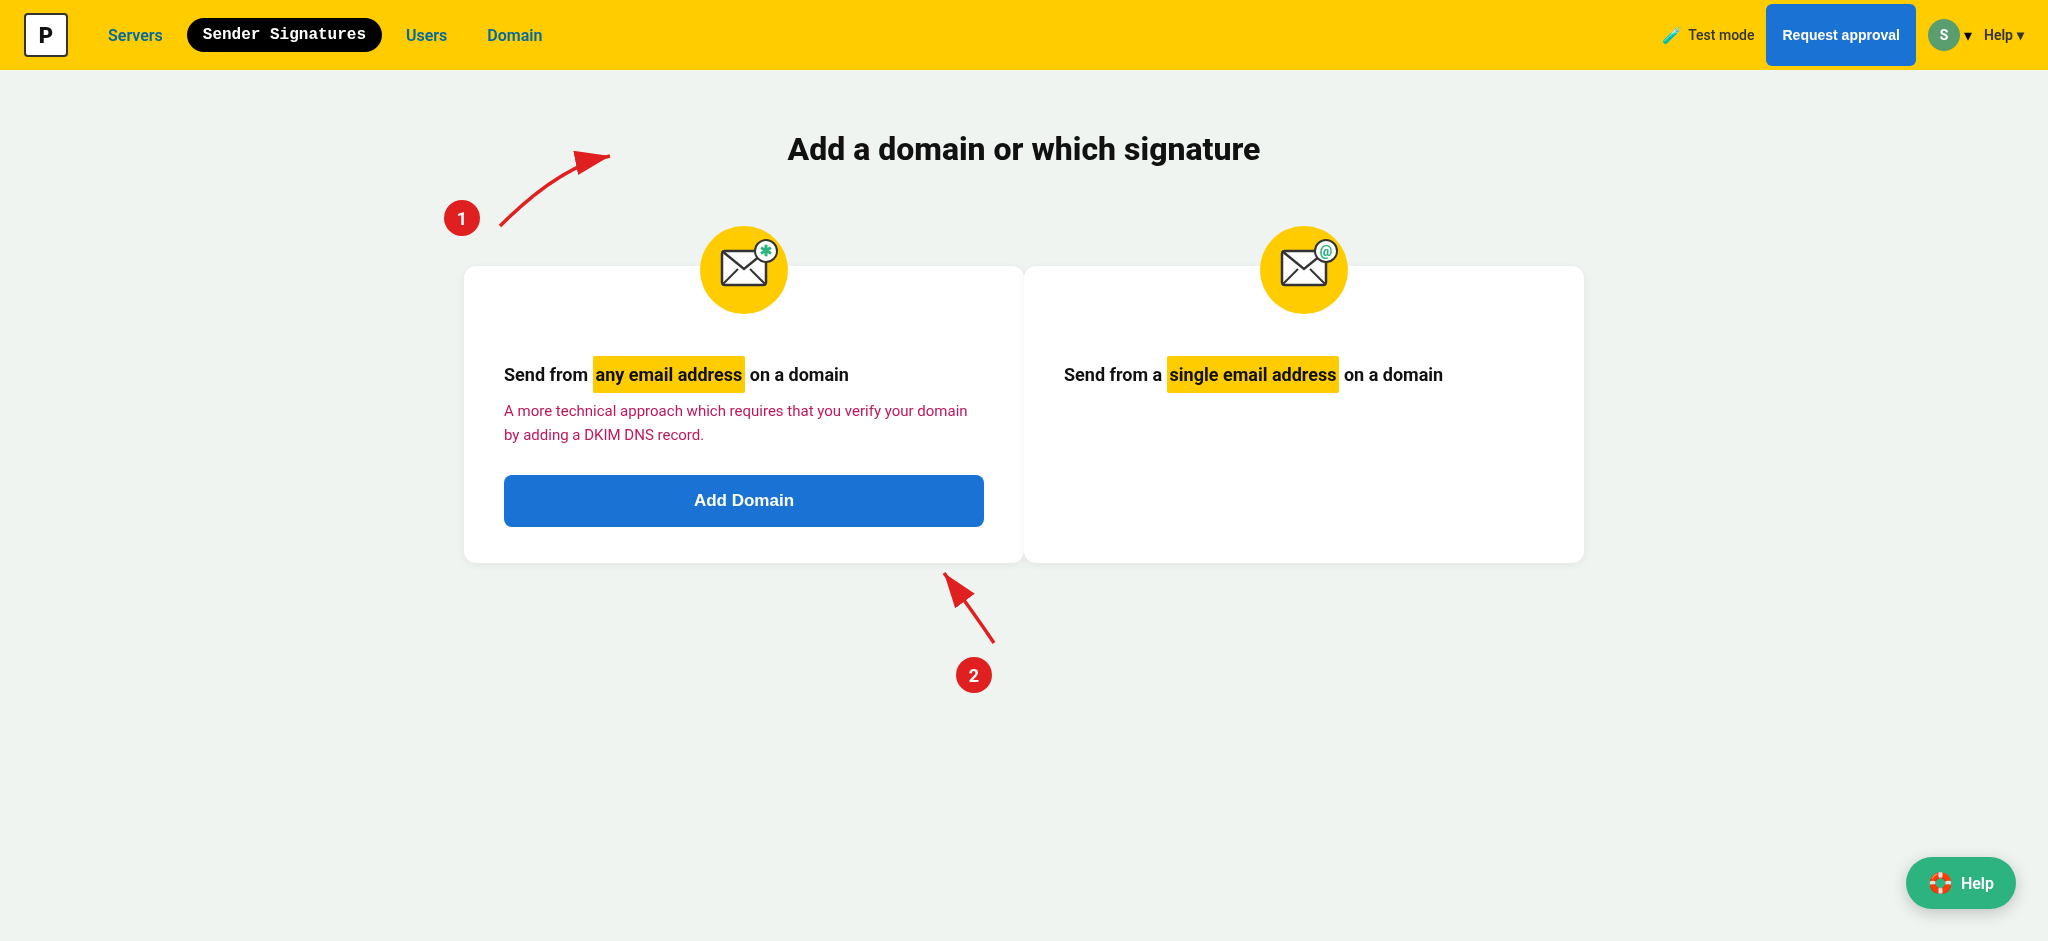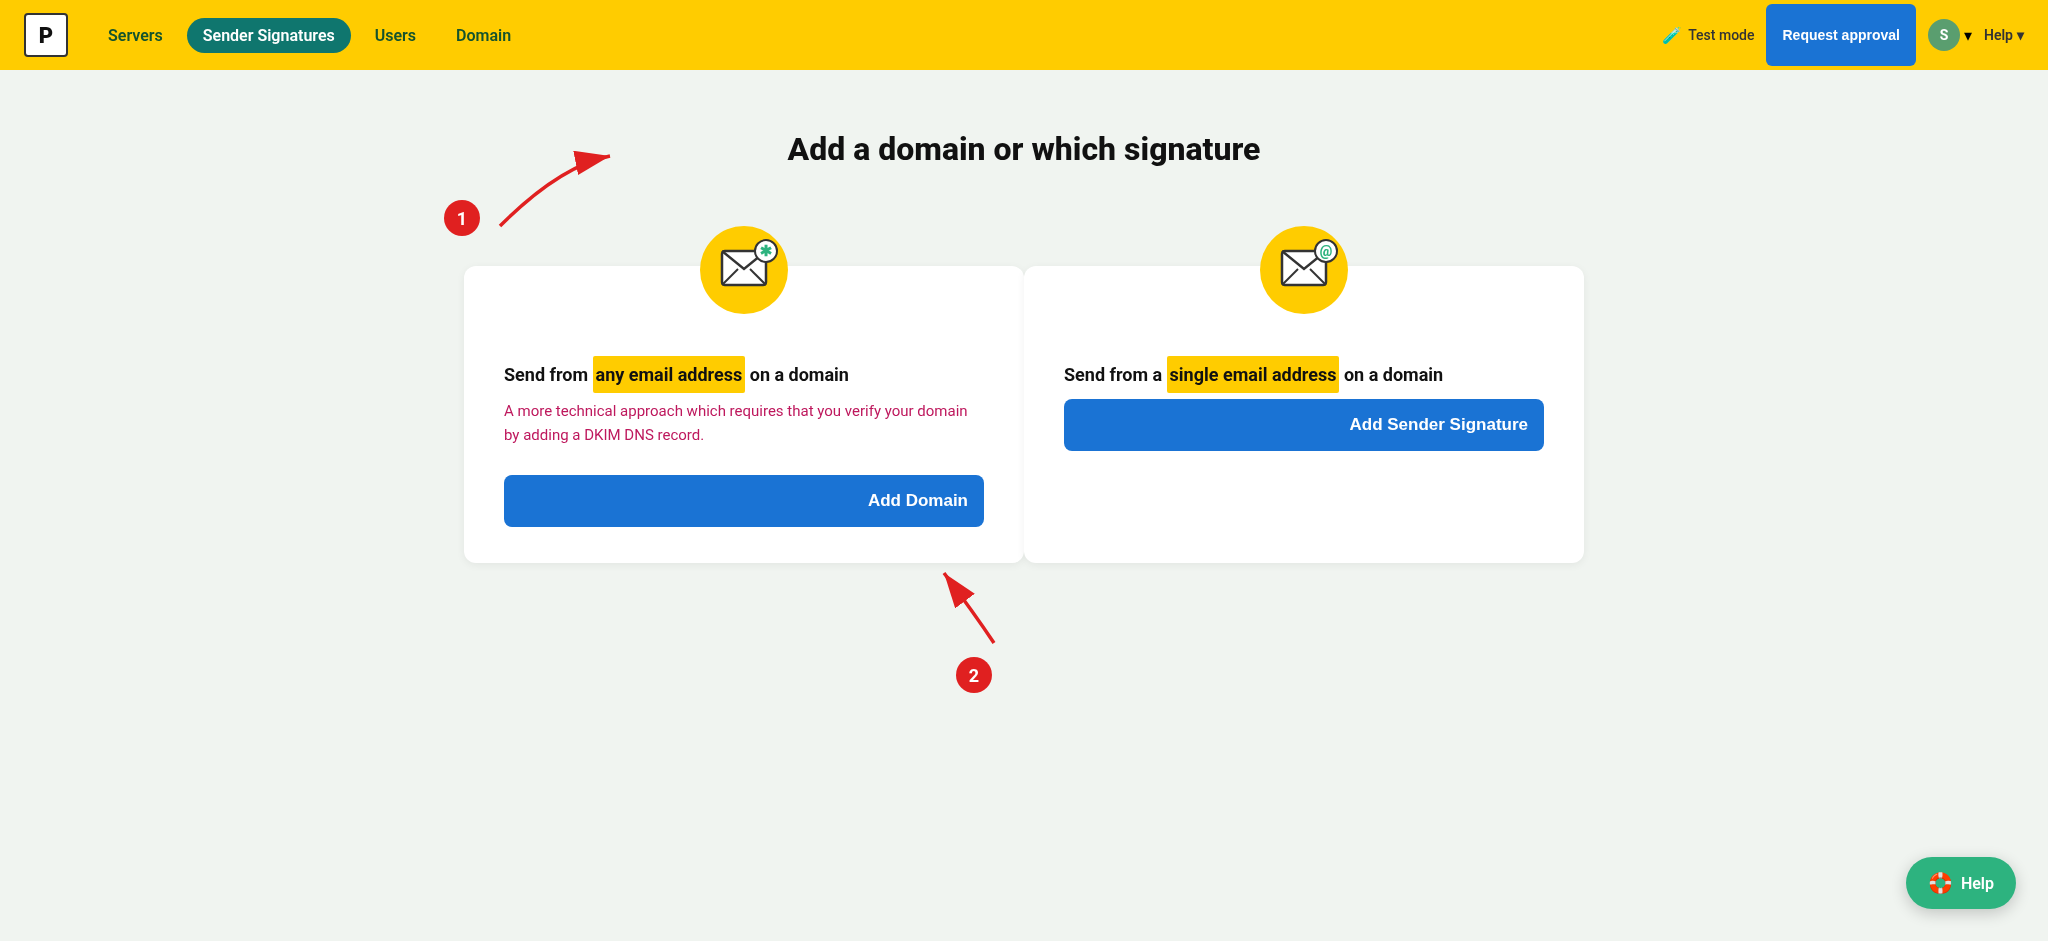--- a/index.html
+++ b/index.html
@@ -31,29 +31,30 @@
       justify-content: center;
       font-weight: 900;
       font-size: 22px;
       color: #111;
       margin-right: 16px;
       flex-shrink: 0;
     }
     .nav-link {
       font-size: 16px;
       font-weight: 600;
-      color: #14532d;
+      color: #0369a1;
       padding: 8px 16px;
       cursor: pointer;
       border-radius: 24px;
       text-decoration: none;
     }
     .nav-link.active {
-      background: #0f766e;
+      background: #000000;
       color: #fff;
+      font-family: Liberation Mono, monospace;
     }
     .nav-spacer { flex: 1; }
     .nav-right {
       display: flex;
       align-items: center;
       gap: 12px;
     }
     .test-mode {
       display: flex;
       align-items: center;
@@ -168,21 +169,21 @@
     .card-btn {
       width: 100%;
       background: #1a73d4;
       color: white;
       border: none;
       border-radius: 8px;
       padding: 16px;
       font-size: 17px;
       font-weight: 700;
       cursor: pointer;
-      text-align: right;
+      text-align: center;
     }
     .badge-num {
       width: 36px;
       height: 36px;
       background: #e02020;
       border-radius: 50%;
       color: white;
       font-weight: 700;
       font-size: 18px;
       display: flex;
@@ -312,21 +313,20 @@
               <div style="position:absolute; top:-10px; right:-10px; width:24px; height:24px; background:white; border-radius:50%; border:2px solid #333; display:flex; align-items:center; justify-content:center;">
                 <span style="color:#2db37f; font-weight:900; font-size:14px; line-height:1;">@</span>
               </div>
             </div>
           </div>
         </div>
         <div class="card-top-spacer"></div>
         <p class="card-heading">
           <span>Send from a </span><span class="highlight">single email address</span><span> on a domain</span>
         </p>
-        <button class="card-btn">Add Sender Signature</button>
       </div>
 
       <div style="position:absolute; bottom:-130px; left:calc(50% - 100px); display:flex; flex-direction:column; align-items:center;">
         <svg width="100" height="90" viewBox="0 0 100 90">
           <defs>
             <marker id="arrowhead2" markerWidth="10" markerHeight="7" refX="10" refY="3.5" orient="auto">
               <polygon points="0 0, 10 3.5, 0 7" fill="#e02020"></polygon>
             </marker>
           </defs>
           <path d="M70,80 Q50,50 20,10" stroke="#e02020" stroke-width="3.5" fill="none" marker-end="url(#arrowhead2)"></path>

